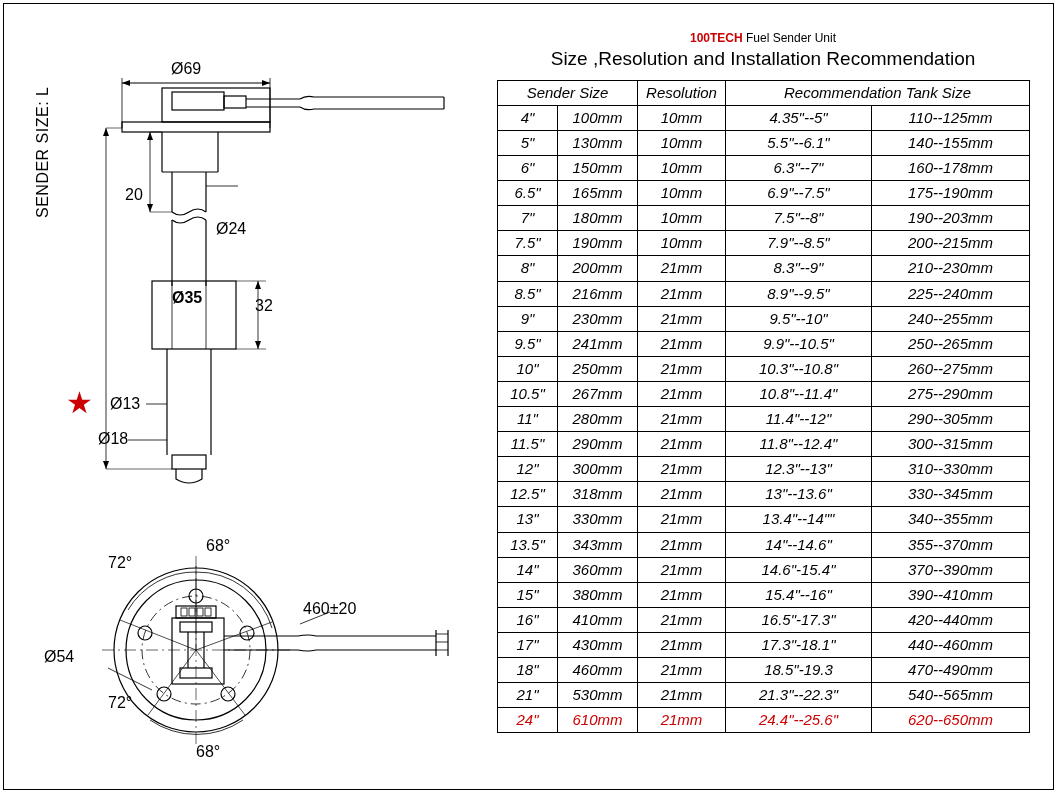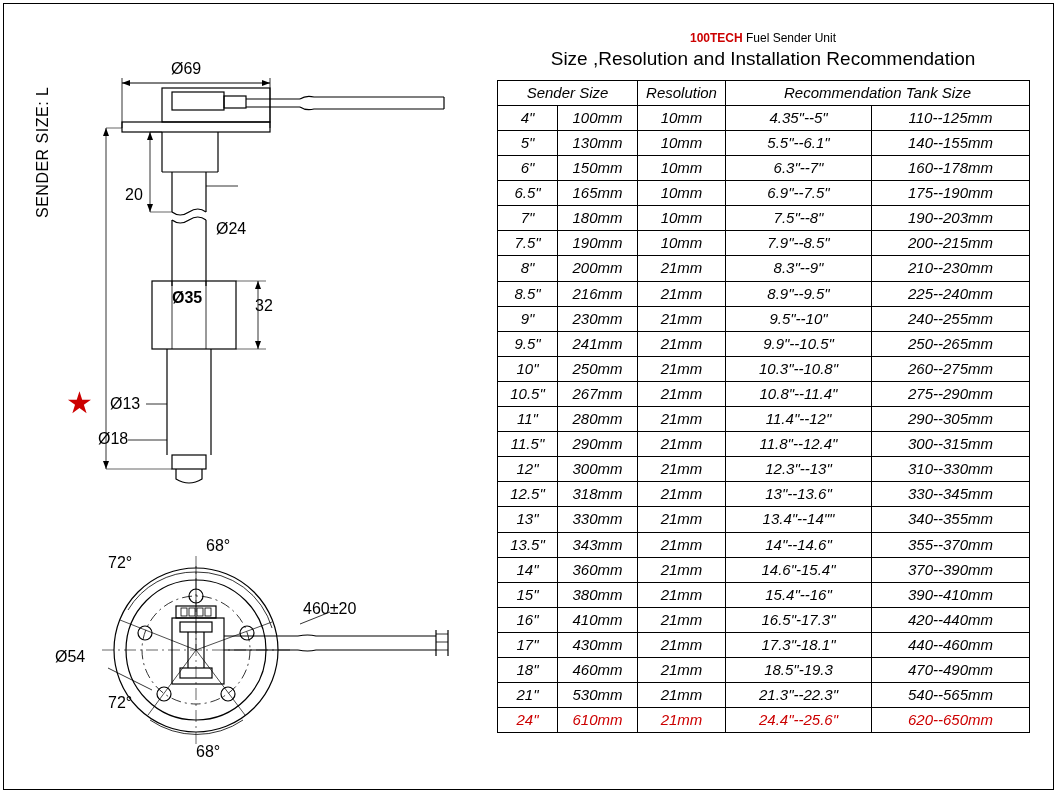--- a/index.html
+++ b/index.html
@@ -239,21 +239,21 @@
   <div class="dim-text" style="left:125px; top:186px;text-align:right;">20</div>
   <div class="dim-text" style="left:172px; top:289px;font-weight:bold;">Ø35</div>
   <div class="dim-text" style="left:255px; top:297px;">32</div>
   <div class="dim-text" style="left:110px; top:395px;">Ø13</div>
   <div class="dim-text" style="left:98px; top:430px;">Ø18</div>
 
   <div class="dim-text" style="left:206px; top:537px;">68°</div>
   <div class="dim-text" style="left:108px; top:554px;">72°</div>
   <div class="dim-text" style="left:108px; top:694px;">72°</div>
   <div class="dim-text" style="left:196px; top:743px;">68°</div>
-  <div class="dim-text" style="left:55px; top:648px;">Ø54</div>
+  <div class="dim-text" style="left:44px; top:648px;">Ø54</div>
   <div class="dim-text" style="left:303px; top:600px;">460±20</div>
 </div>
 
 <div class="right-panel">
   <div class="title-block">
     <div class="title-line1"><span class="brand">100TECH</span><span> Fuel Sender Unit</span></div>
     <div class="title-line2">Size ,Resolution and Installation Recommendation</div>
   </div>
 
   <table class="spec">

